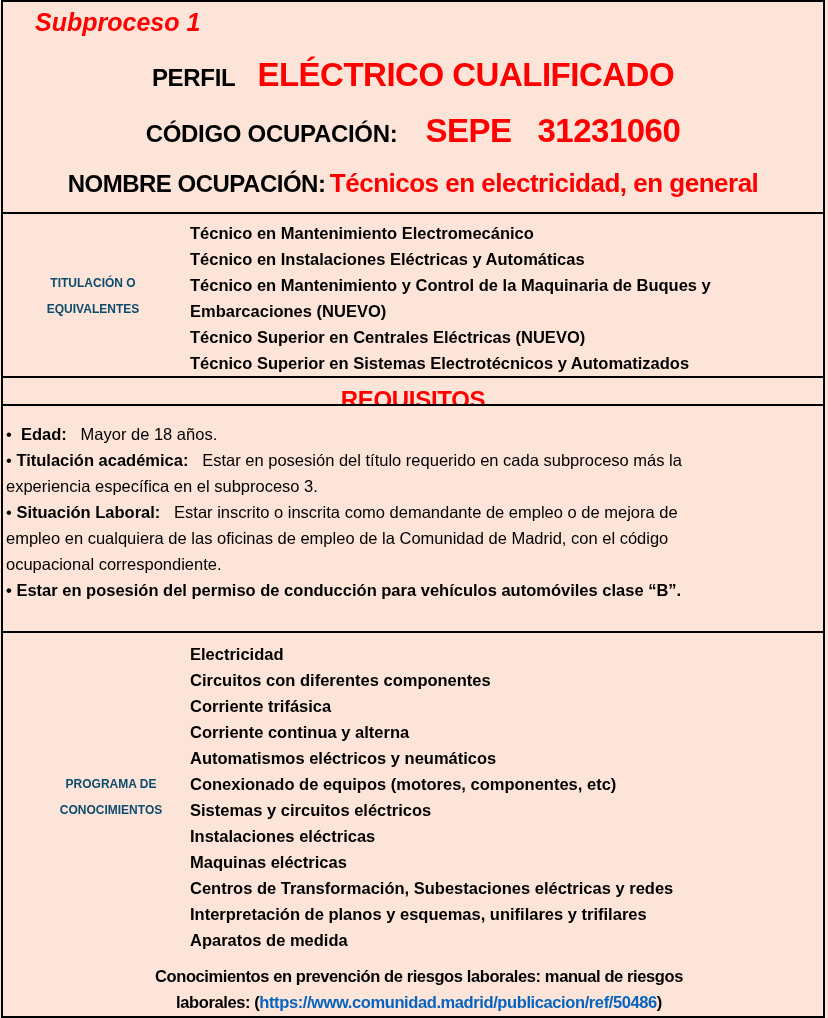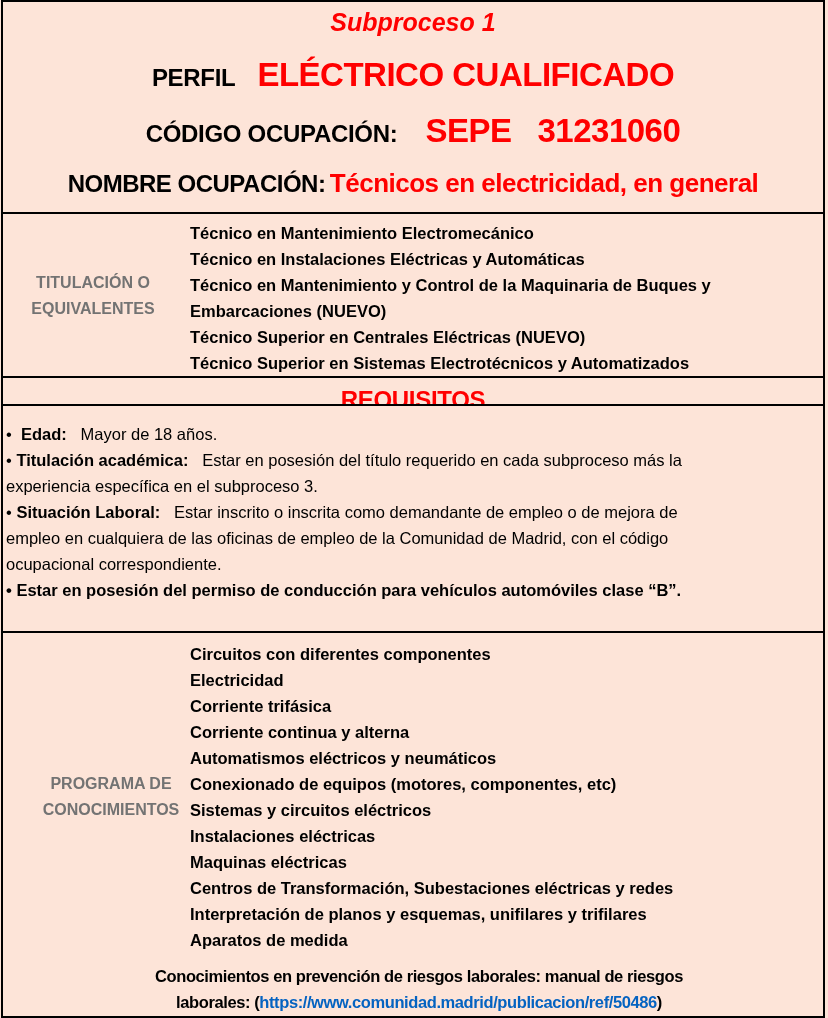--- a/index.html
+++ b/index.html
@@ -5,34 +5,34 @@
   html, body { margin: 0; padding: 0; background: #ffffff; }
   body { width: 828px; height: 1018px; overflow: hidden; position: relative;
          font-family: "Liberation Sans", "DejaVu Sans", sans-serif; color: #000; }
   .sheet { position: absolute; left: 0; top: 0; width: 828px; height: 1018px; background: #fde4d8; }
   .box { position: absolute; left: 1px; width: 824px; border: 2px solid #000; background: #fde4d8; box-sizing: border-box; }
   .red { color: #ff0000; }
   .gap { position: absolute; top: 0; width: 2px; height: 3px; background: #fde4d8; }
 
   
   #hdr { top: 0; height: 214px; }
-  .h-sub { position: absolute; top: 6px; left: 0; right: 0; text-align: center; font-size: 25px; font-style: italic; font-weight: bold; }
+  .h-sub { position: absolute; top: 6px; left: 0; right: 0; text-align: left; font-size: 25px; font-style: italic; font-weight: bold; padding-left: 32px; }
   .h-line { position: absolute; left: 0; right: 0; text-align: center; font-weight: bold; white-space: nowrap; }
   .h-perfil { top: 54px; }
   .h-perfil .k { font-size: 24px; letter-spacing: -0.3px; }
   .h-perfil .v { font-size: 33px; margin-left: 22px; letter-spacing: -0.5px; }
   .h-codigo { top: 110px; }
   .h-codigo .k { font-size: 24px; letter-spacing: -0.3px; }
   .h-codigo .v { font-size: 33px; margin-left: 28px; letter-spacing: -0.5px; }
   .h-nombre { top: 166px; }
   .h-nombre .k { font-size: 24px; letter-spacing: -0.5px; }
   .h-nombre .v { font-size: 26px; letter-spacing: -0.5px; }
 
   
-  .label { position: absolute; left: 0; width: 180px; text-align: center; font-weight: bold; font-size: 16px; line-height: 26px; color: #737373; }
+  .label { position: absolute; left: 0; width: 180px; text-align: center; font-weight: bold; font-size: 12px; line-height: 26px; color: #0c4a6e; }
   .list { position: absolute; left: 187px; right: 8px; margin: 0; padding: 0; list-style: none; font-weight: bold; font-size: 16.5px; line-height: 26px; }
   .list li { white-space: nowrap; }
 
   #tit { top: 212px; height: 166px; }
   #tit .label { top: 56px; }
   #tit .list { top: 6px; }
 
   #req-h { top: 376px; height: 56px; }
   #req-h .title { position: absolute; left: 0; right: 0; top: 8px; text-align: center; font-size: 24px; font-weight: bold; color: #ff0000; letter-spacing: -0.3px; }
 
@@ -112,22 +112,22 @@
       </p>
     </div>
   </div>
 
   <div class="box" id="prog">
     <div class="label">
       <div>PROGRAMA DE</div>
       <div>CONOCIMIENTOS</div>
     </div>
     <ul class="list">
+      <li>Electricidad</li>
       <li>Circuitos con diferentes componentes</li>
-      <li>Electricidad</li>
       <li>Corriente trifásica</li>
       <li>Corriente continua y alterna</li>
       <li>Automatismos eléctricos y neumáticos</li>
       <li>Conexionado de equipos (motores, componentes, etc)</li>
       <li>Sistemas y circuitos eléctricos</li>
       <li>Instalaciones eléctricas</li>
       <li>Maquinas eléctricas</li>
       <li>Centros de Transformación, Subestaciones eléctricas y redes</li>
       <li>Interpretación de planos y esquemas, unifilares y trifilares</li>
       <li>Aparatos de medida</li>

